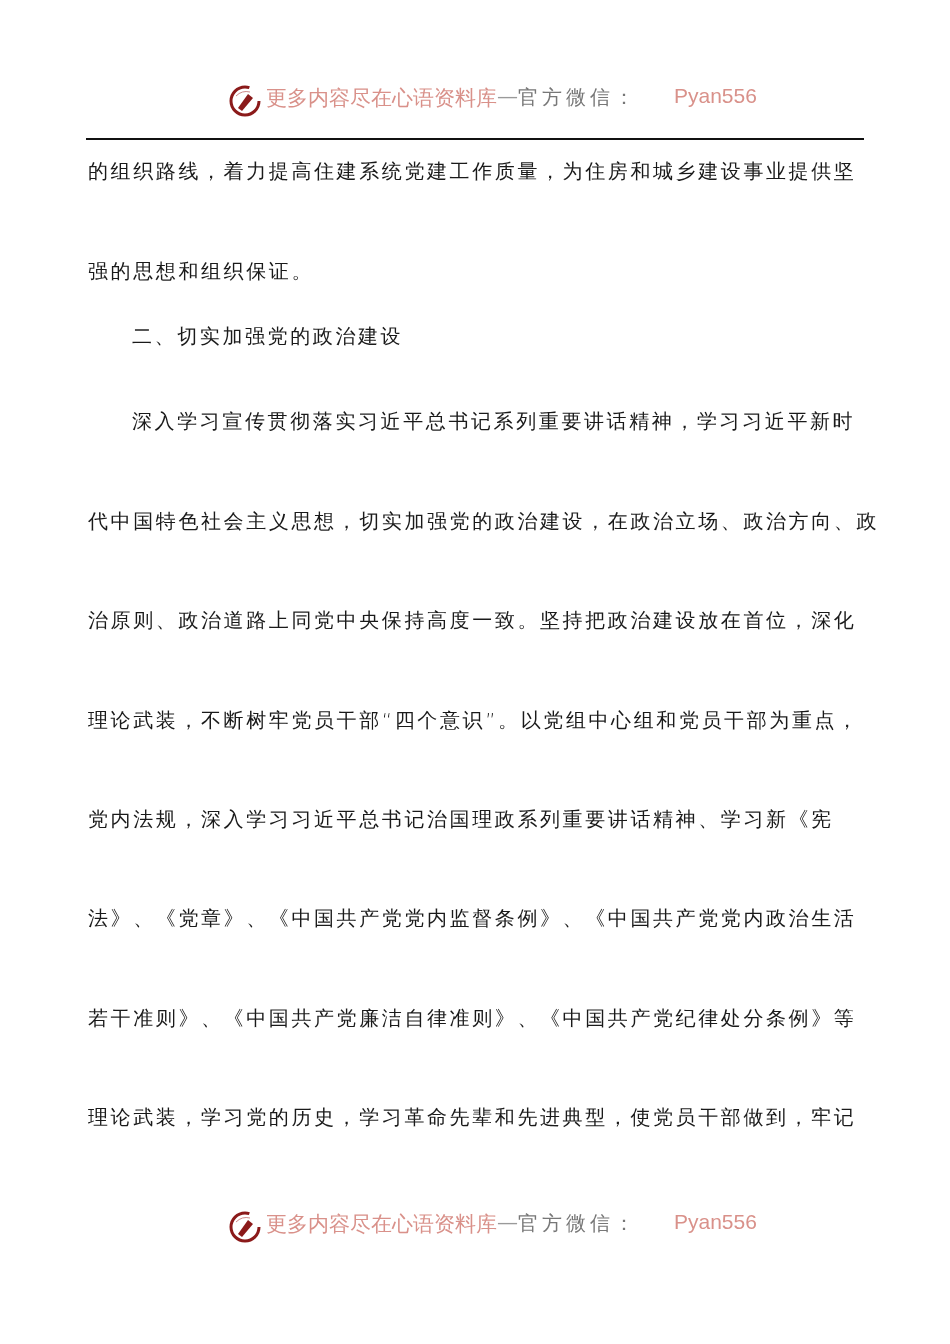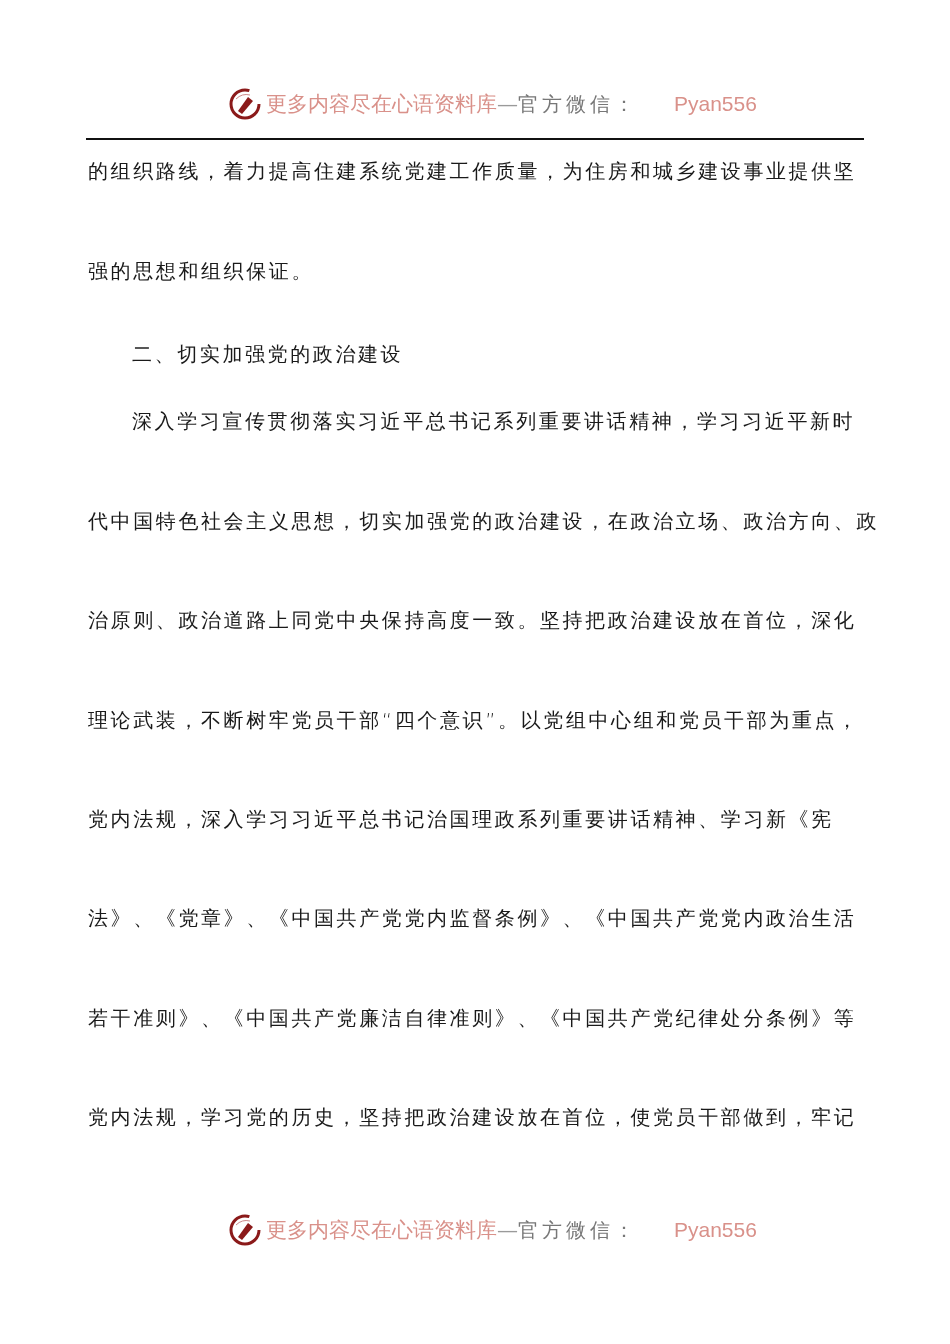--- a/index.html
+++ b/index.html
@@ -1,18 +1,18 @@
 <!DOCTYPE html>
 <html><head>
 <meta charset="utf-8">
 <style>
   html, body { margin: 0; padding: 0; background: #ffffff; }
   body { width: 950px; height: 1344px; position: relative; overflow: hidden;
          font-family: "DejaVu Serif", "Liberation Serif", serif; color: #111; }
-  .banner { position: absolute; left: 228px; height: 40px; display: flex; align-items: center; }
+  .banner { position: absolute; left: 228px; height: 40px; display: flex; }
   .banner.top { top: 84px; }
   .banner.bottom { top: 1210px; }
   .logo { width: 34px; height: 34px; margin-right: 4px; }
   .banner-main { font-size: 21px; color: #d9918a; font-family: "DejaVu Serif", serif; letter-spacing: 0px; }
   .banner-dash { font-size: 21px; color: #9a9a9a; }
   .banner-wechat { font-size: 20px; color: #777; font-family: "DejaVu Serif", serif; letter-spacing: 4px; }
   .banner-id { font-size: 21px; color: #d9918a; font-family: "Liberation Sans", sans-serif; margin-left: 36px; }
   .rule { position: absolute; left: 86px; top: 138px; width: 778px; height: 2px; background: #111; }
   .line { position: absolute; left: 88px; font-size: 20px; letter-spacing: 2.6px; white-space: nowrap; color: #1a1a1a;
           font-family: "DejaVu Sans", sans-serif; font-weight: 300; text-align: right; }
@@ -31,29 +31,29 @@
   <span class="banner-dash">—</span>
   <span class="banner-wechat">官方微信：</span>
   <span class="banner-id">Pyan556</span>
 </div>
 
 <div class="rule"></div>
 
 <div>
   <div class="line" style="top:158px">的组织路线，着力提高住建系统党建工作质量，为住房和城乡建设事业提供坚</div>
   <div class="line" style="top:258px">强的思想和组织保证。</div>
-  <div class="line indent" style="top:341px">二、切实加强党的政治建设</div>
+  <div class="line indent" style="top:323px">二、切实加强党的政治建设</div>
   <div class="line indent" style="top:408px">深入学习宣传贯彻落实习近平总书记系列重要讲话精神，学习习近平新时</div>
   <div class="line" style="top:508px">代中国特色社会主义思想，切实加强党的政治建设，在政治立场、政治方向、政</div>
   <div class="line" style="top:607px">治原则、政治道路上同党中央保持高度一致。坚持把政治建设放在首位，深化</div>
   <div class="line" style="top:707px">理论武装，不断树牢党员干部“四个意识”。以党组中心组和党员干部为重点，</div>
   <div class="line" style="top:806px">党内法规，深入学习习近平总书记治国理政系列重要讲话精神、学习新《宪</div>
   <div class="line" style="top:905px">法》、《党章》、《中国共产党党内监督条例》、《中国共产党党内政治生活</div>
   <div class="line" style="top:1005px">若干准则》、《中国共产党廉洁自律准则》、《中国共产党纪律处分条例》等</div>
-  <div class="line" style="top:1104px">党内法规，学习党的历史，坚持把政治建设放在首位，使党员干部做到，牢记</div>
+  <div class="line" style="top:1104px">理论武装，学习党的历史，学习革命先辈和先进典型，使党员干部做到，牢记</div>
 </div>
 
 <div class="banner bottom">
   <svg class="logo" viewBox="0 0 34 34">
     <circle cx="17" cy="17" r="14" fill="none" stroke="#8b1a1a" stroke-width="3" stroke-dasharray="70 18"></circle>
     <path d="M10 24 L20 10 L25 14 L14 27 Z" fill="#8b1a1a"></path>
     <path d="M8 12 Q14 6 22 8" fill="none" stroke="#c88" stroke-width="1"></path>
   </svg>
   <span class="banner-main">更多内容尽在心语资料库</span>
   <span class="banner-dash">—</span>

